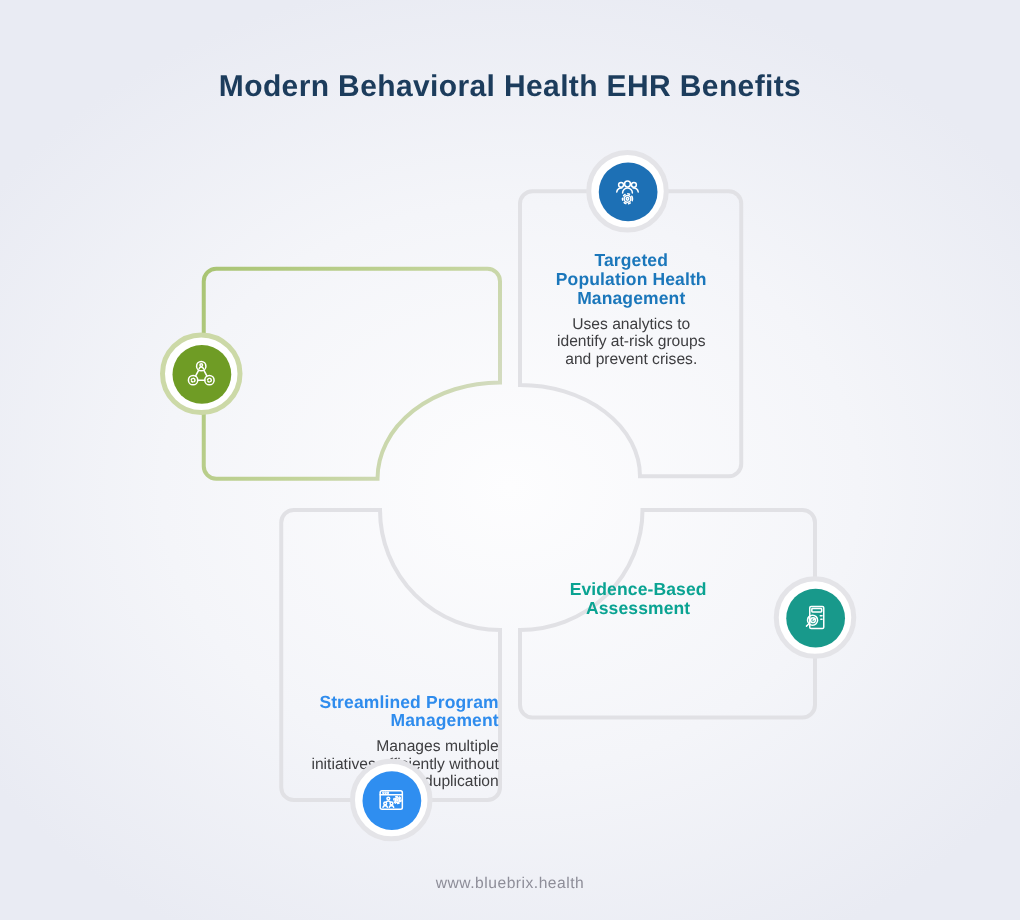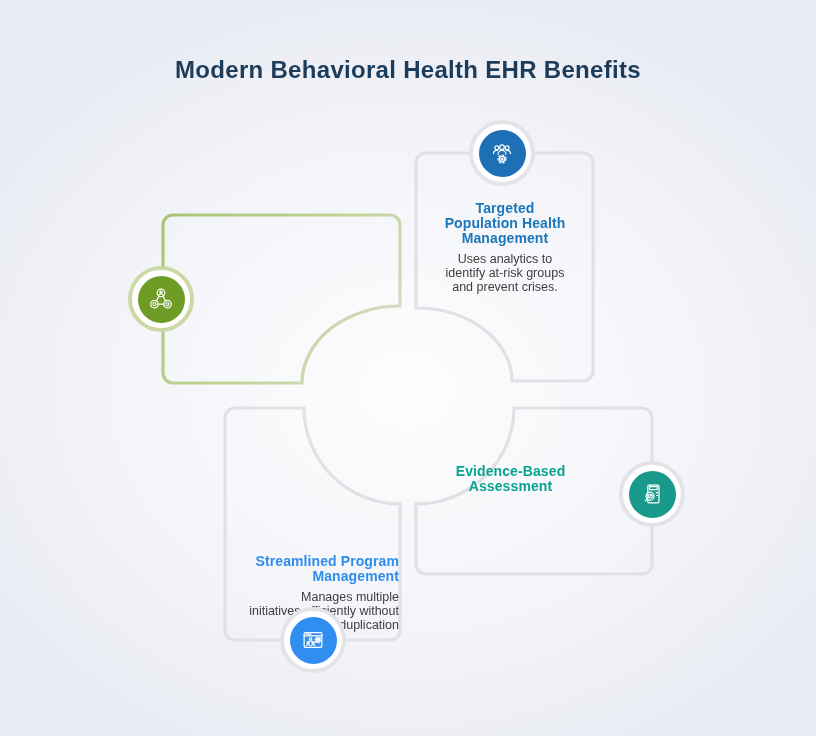--- a/index.html
+++ b/index.html
@@ -143,14 +143,15 @@
         <line x1="19.5" y1="13.5" x2="21" y2="13.5"></line>
         <line x1="20" y1="16.5" x2="21" y2="16.5"></line>
         <circle cx="12.9" cy="17.3" r="4.3"></circle>
         <line x1="9.8" y1="20.4" x2="7.7" y2="22.4"></line>
         <circle cx="13.3" cy="17.3" r="2"></circle>
         <line x1="13.3" y1="17.3" x2="14.8" y2="16"></line>
       </svg>
     </div>
   </div>
 
+  <div class="footer">www.bluebrix.health</div>
 
 </div>
 
 </body></html>

